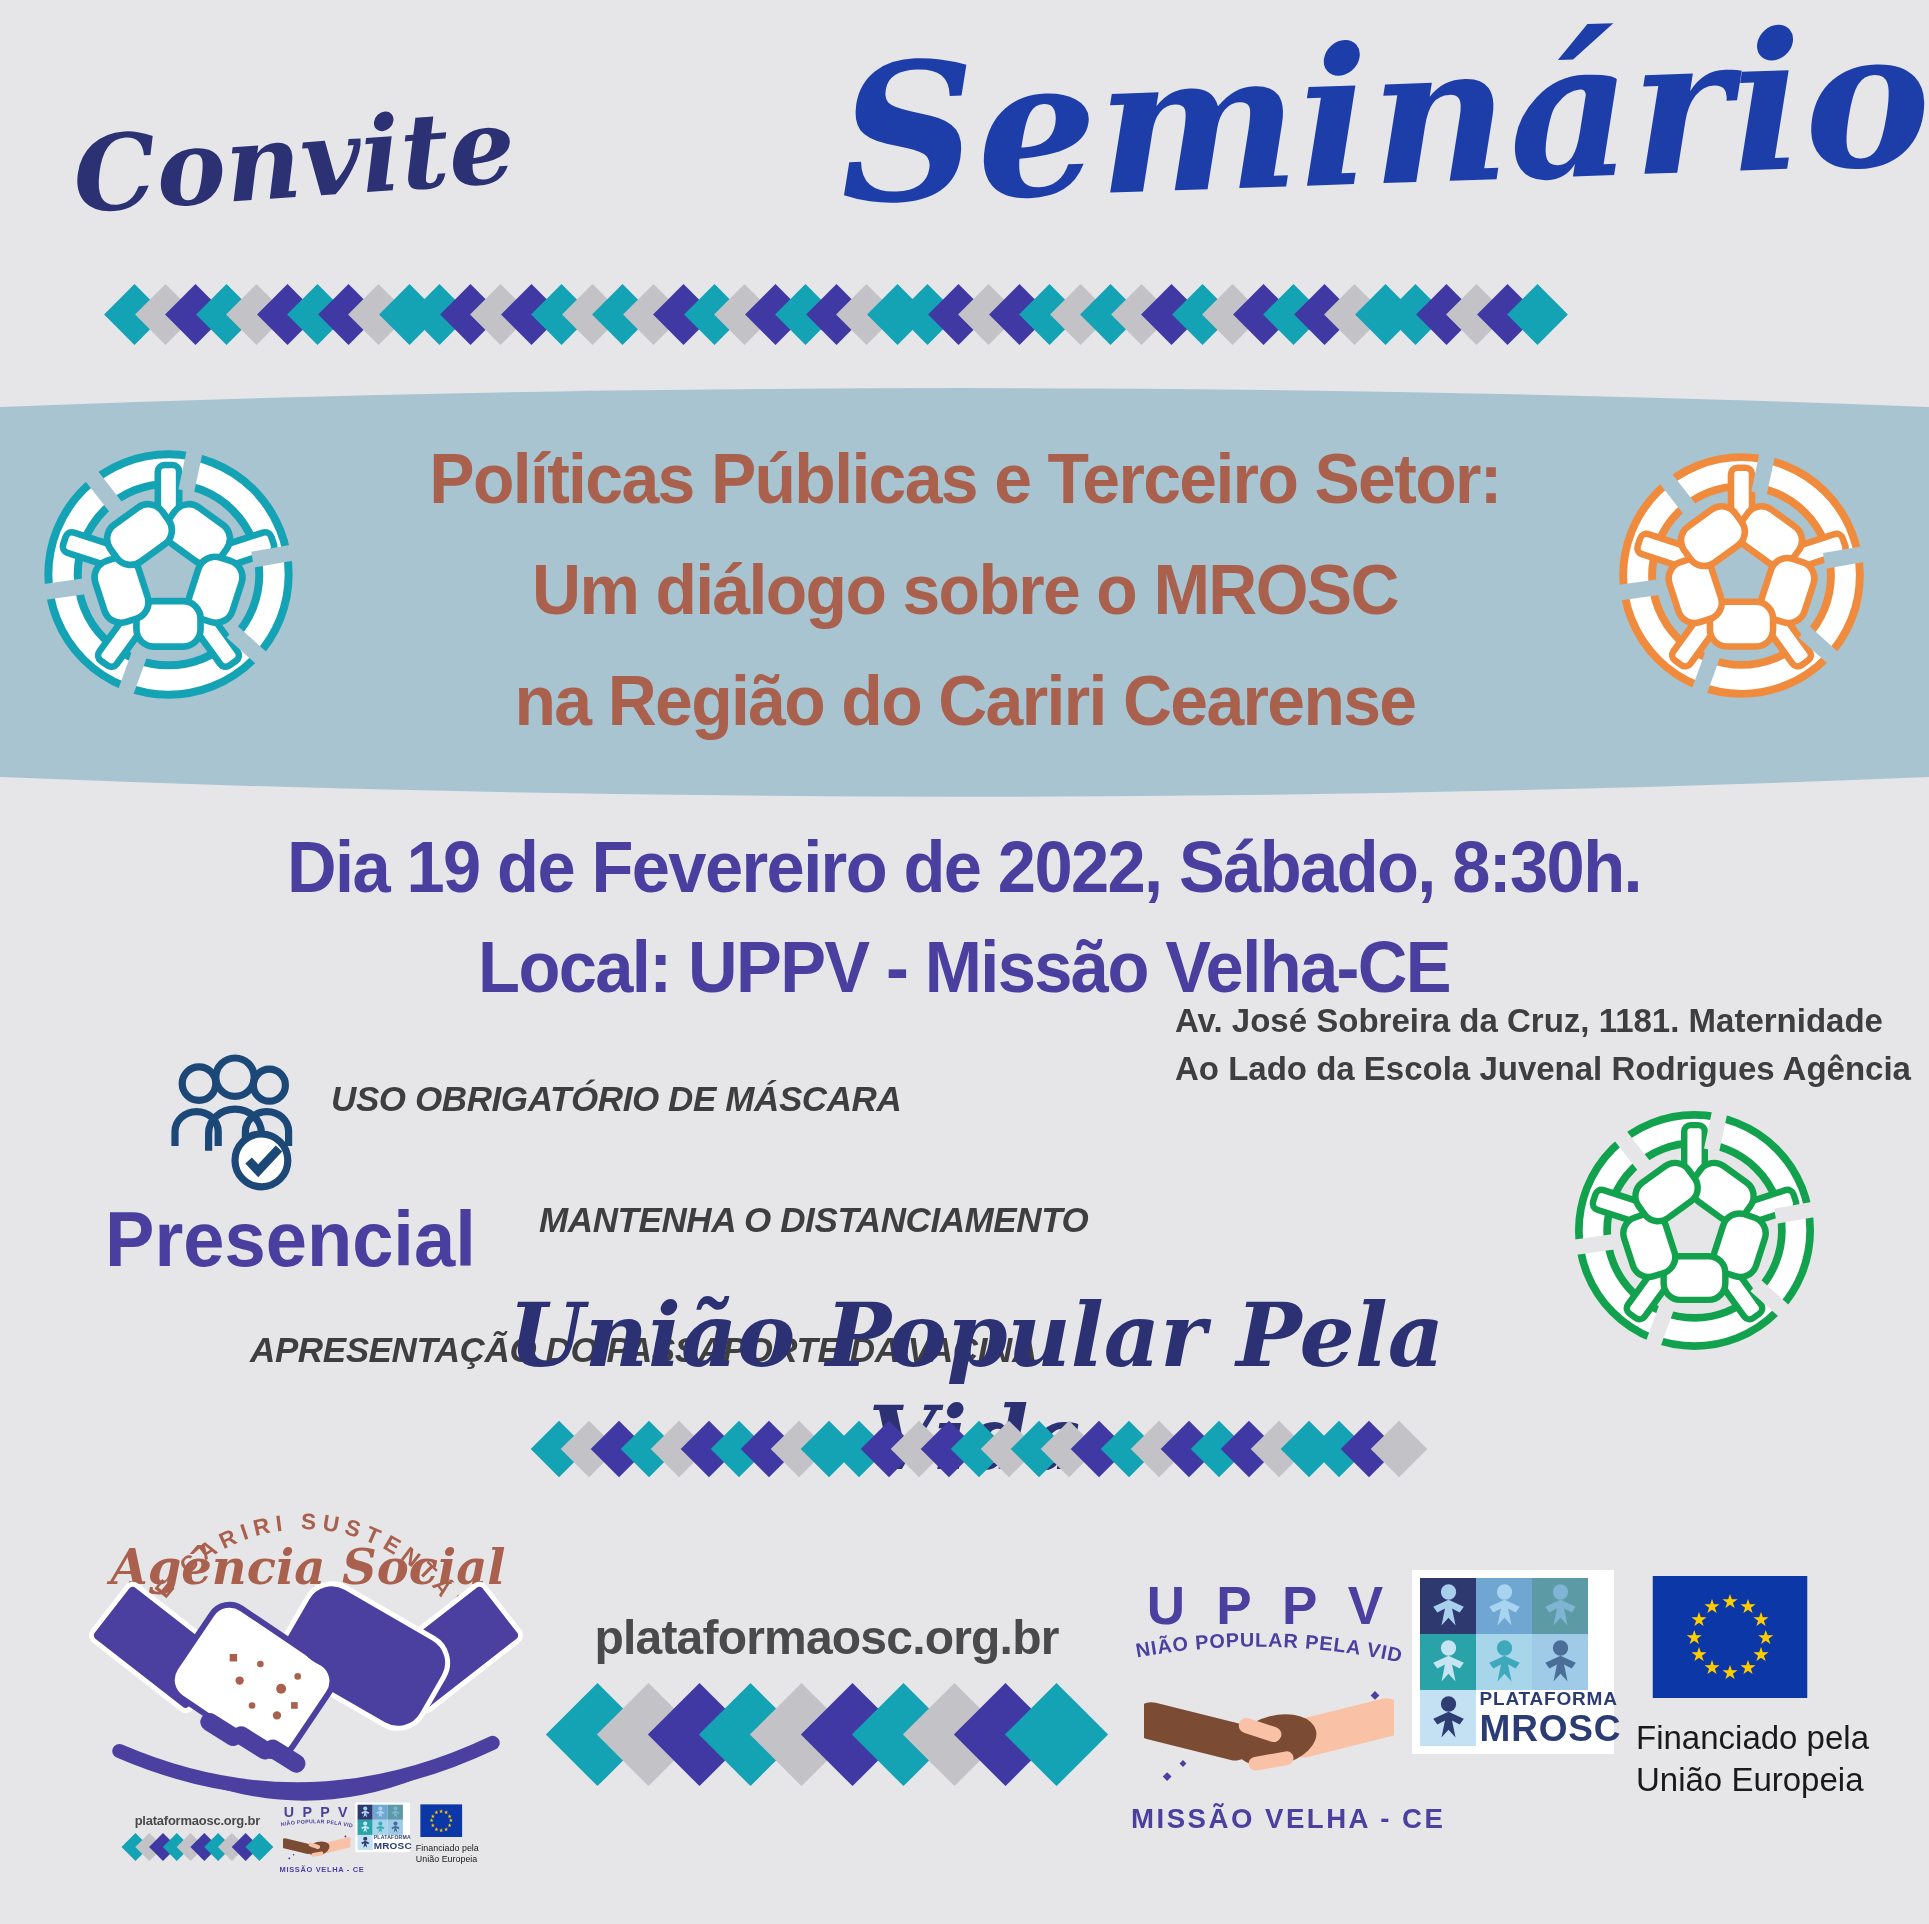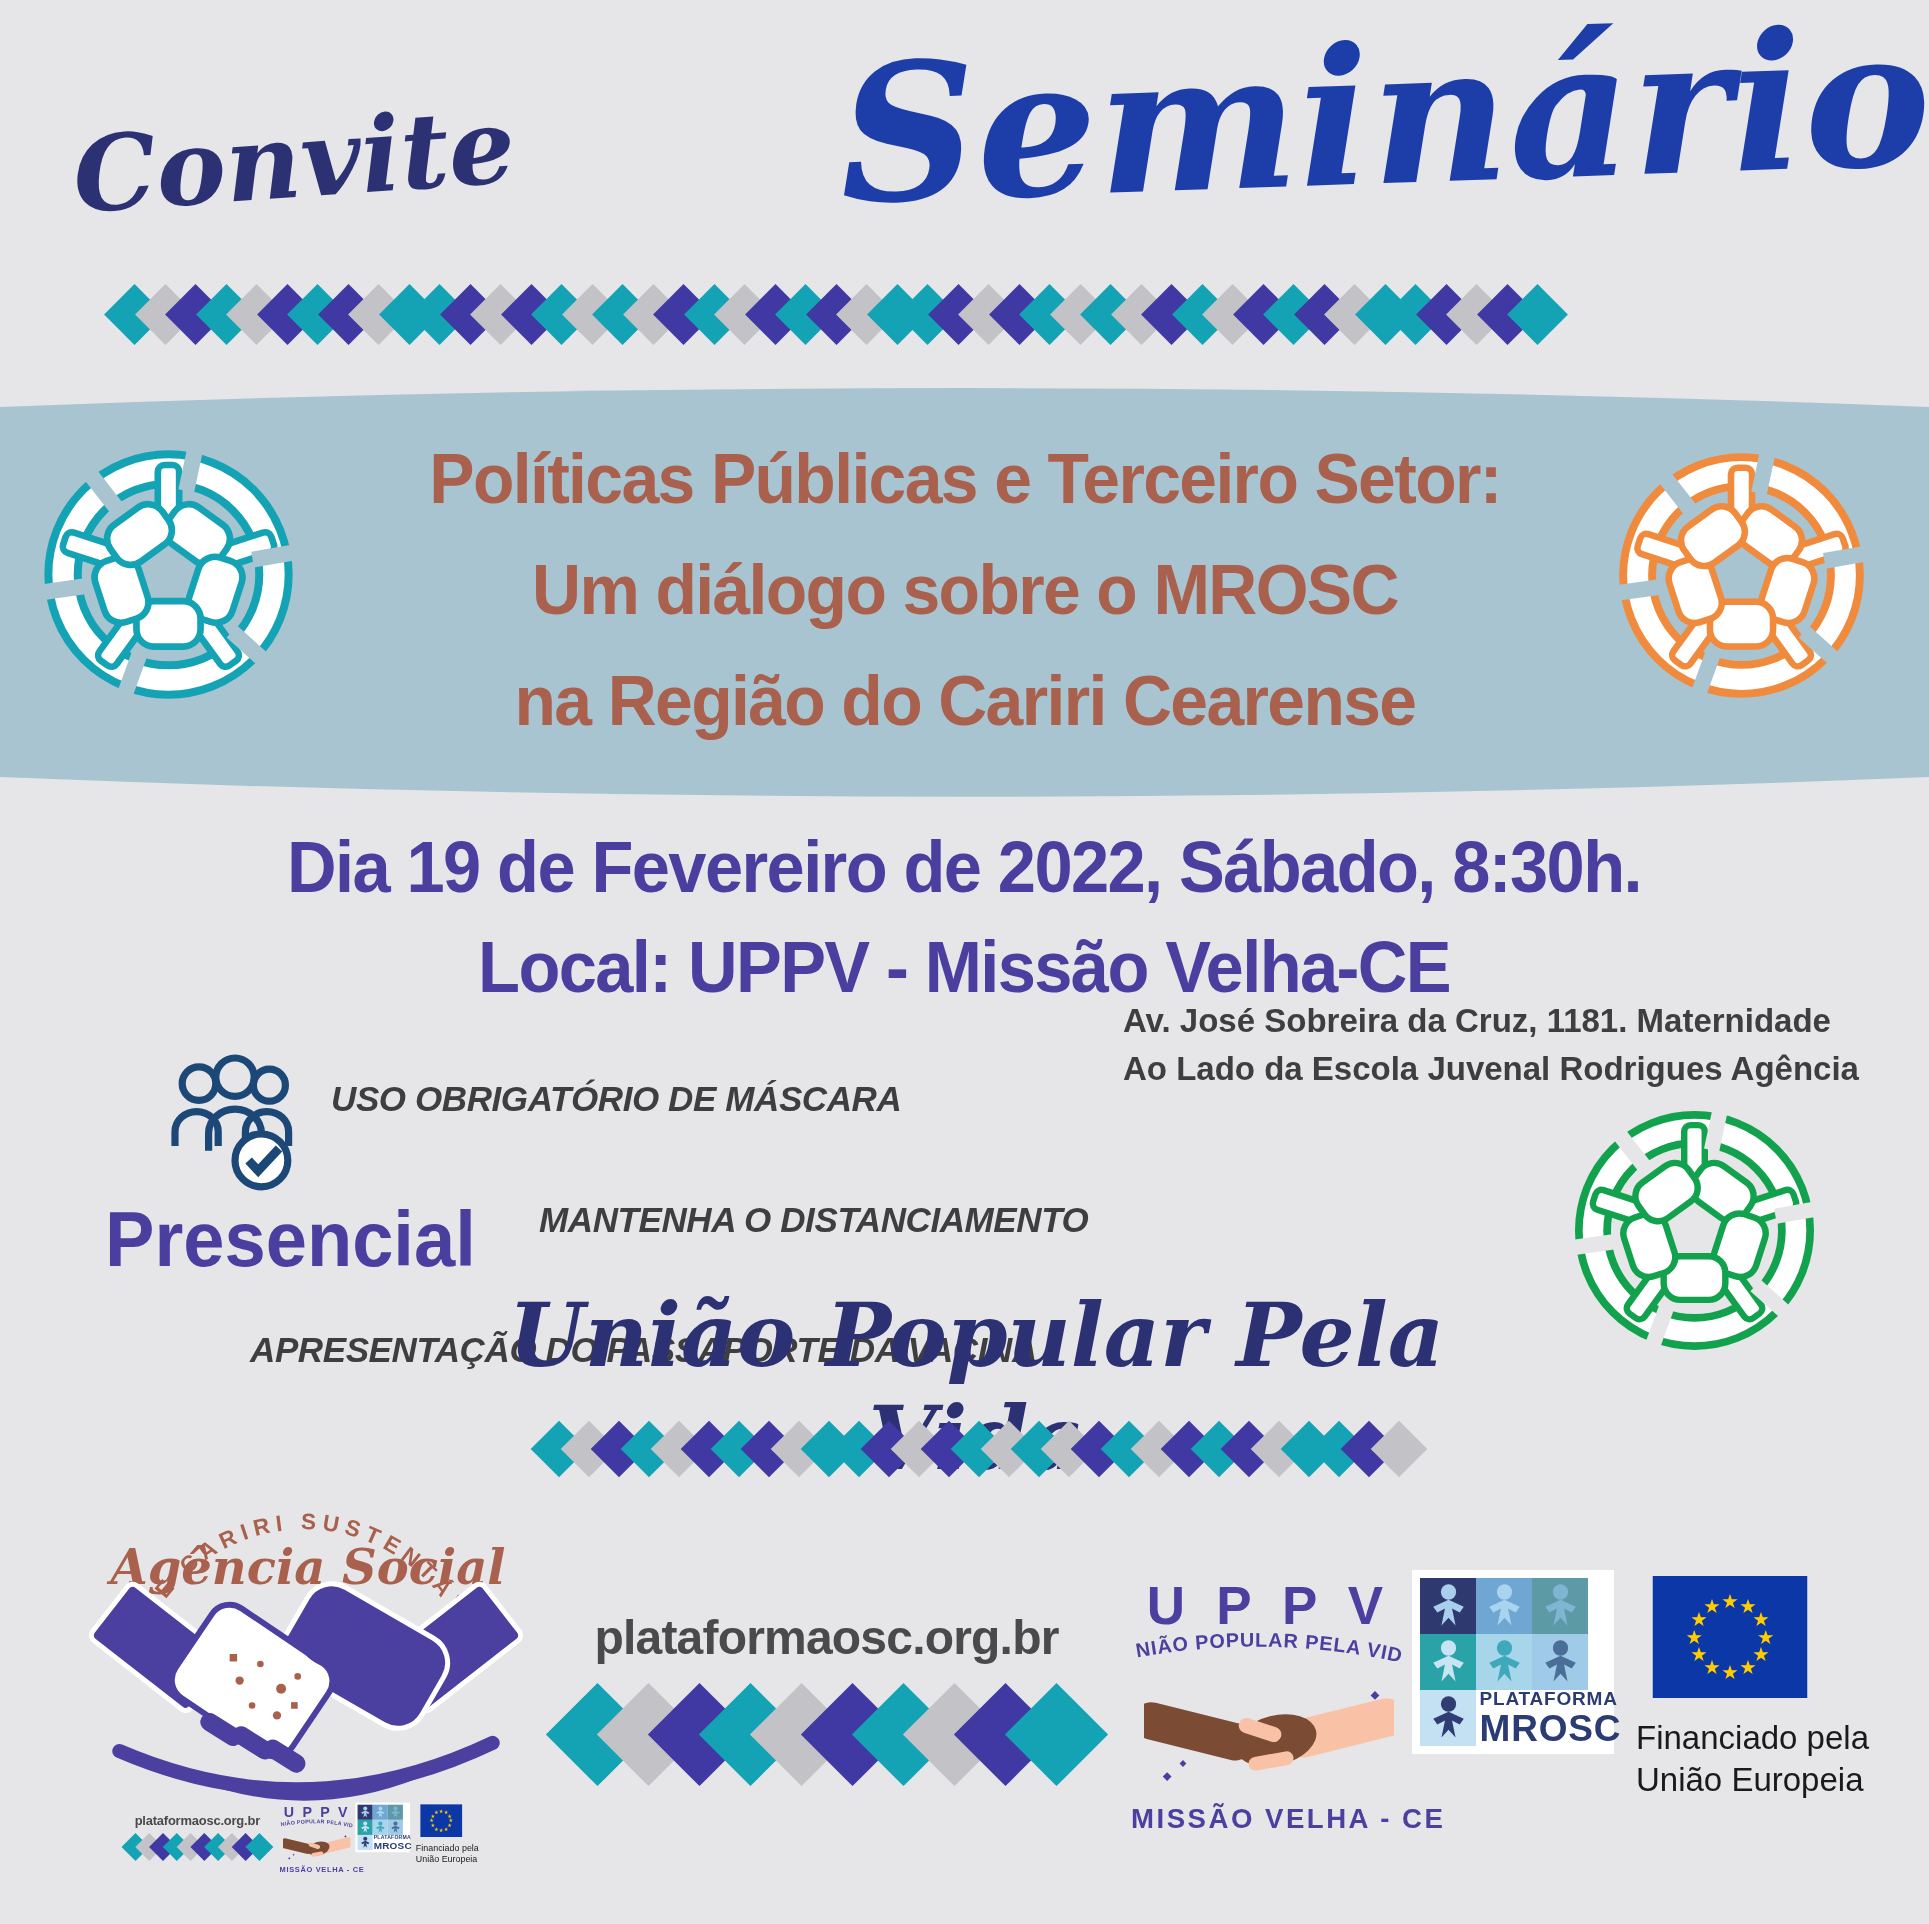--- a/index.html
+++ b/index.html
@@ -27,21 +27,21 @@
   .wheel{display:block;}
   #wheel-teal{left:35px; top:441px; width:267px; height:267px;}
   #wheel-orange{left:1610px; top:444px; width:263px; height:263px;}
   #wheel-green{left:1566px; top:1102px; width:257px; height:257px;}
 
   #date-line,#local-line{left:129px; width:1670px; text-align:center; font-weight:700;
     color:var(--c-heading_purple); font-size:73px; letter-spacing:-1.7px; transform:scaleX(.94);}
   #date-line{top:825px;}
   #local-line{top:925px;}
 
-  #address{left:1123px; top:997px; font-weight:700; font-size:33px; line-height:48px; color:var(--c-text_dark);}
+  #address{left:1175px; top:997px; font-weight:700; font-size:33px; line-height:48px; color:var(--c-text_dark);}
 
   #presencial-icon{left:159px; top:1049px; width:144px; height:150px;}
   #presencial-label{left:105px; top:1194px; font-size:78px; font-weight:800; color:var(--c-heading_purple); transform:scaleX(.95); transform-origin:left;}
 
   .guideline{font-weight:700; font-size:35px; color:var(--c-text_dark); letter-spacing:-0.4px; white-space:nowrap;font-style:italic;}
   #g0{left:331px; top:1079px;}
   #g1{left:331px; top:1162px;}
   #g2{left:539px; top:1200px;}
   #g3{left:250px; top:1330px;}
 

